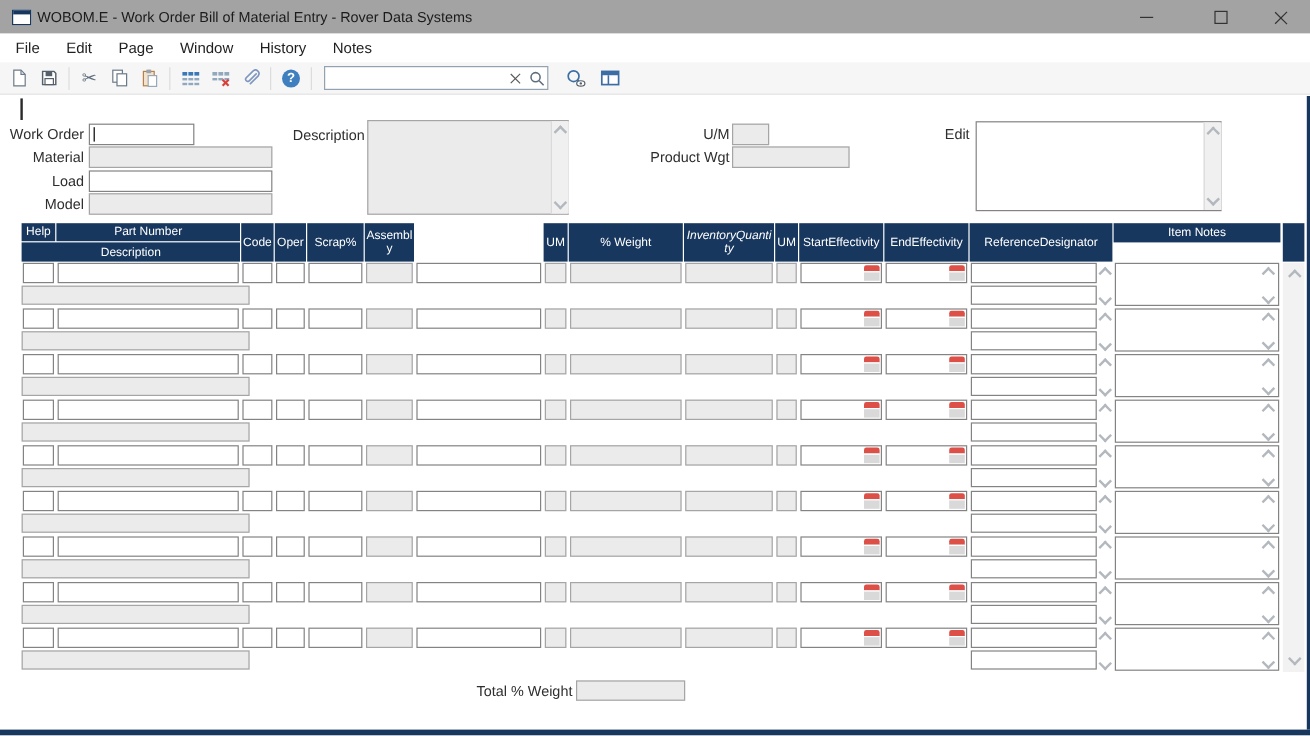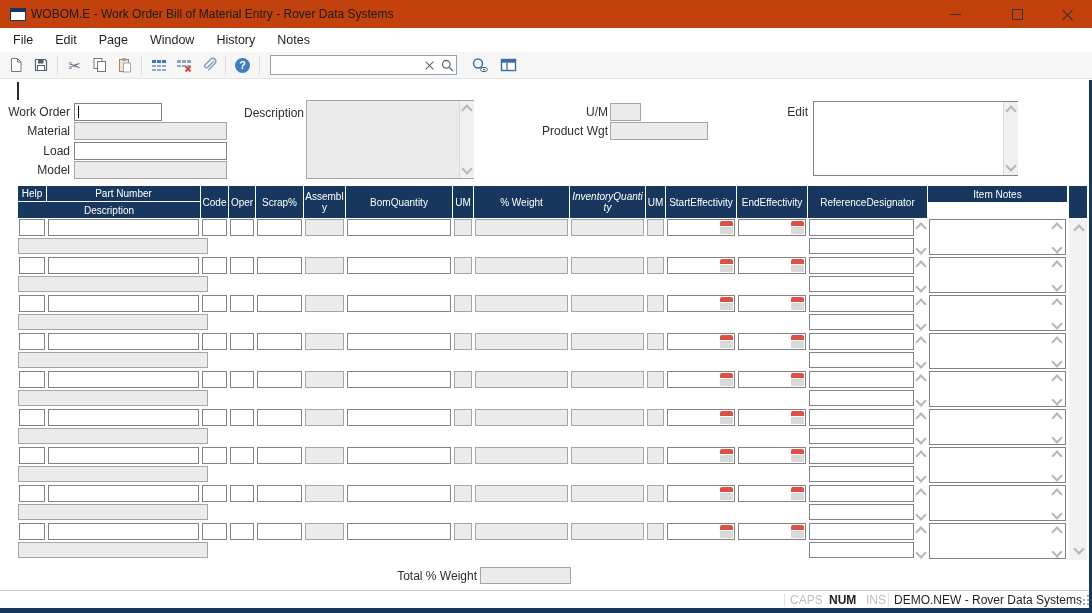--- a/index.html
+++ b/index.html
@@ -1,21 +1,21 @@
 <!DOCTYPE html>
 <html style="--navy: #17375E; --cal-red: #DD5048; --help-blue: #3F7FBF;"><head>
 <meta charset="utf-8">
 <style>
   html,body{margin:0;padding:0;background:#d7d7d7;}
   #app{position:relative;width:1092px;height:613px;background:#fff;overflow:hidden;
        font-family:"Liberation Sans",sans-serif;outline:1px solid #b9b9b9;}
   .abs{position:absolute;}
 
   
-  #titlebar{position:absolute;left:0;top:0;width:1092px;height:28px;background:#c2410c;text-align:right;}
+  #titlebar{position:absolute;left:0;top:0;width:1092px;height:28px;background:#a3a3a3;text-align:right;}
   #app-icon{position:absolute;left:10px;top:8px;width:14px;height:11px;border:1px solid #17375E;background:#fff;}
   #app-icon::before{content:"";position:absolute;left:0;top:0;width:100%;height:3px;background:#17375E;}
   #title-text{position:absolute;left:31px;top:7px;font-size:12px;color:#1b1b1b;white-space:nowrap;}
   .wbtn{position:absolute;top:0;width:38px;height:28px;display:flex;align-items:center;justify-content:center;background:none;border:none;padding:0;cursor:pointer;}
   #btn-min{left:936px;} #btn-max{left:998px;} #btn-close{left:1048px;}
   .glyph-min{width:11px;height:1px;background:#333;display:block;}
   .glyph-max{width:9px;height:9px;border:1px solid #333;display:block;}
   .glyph-close{position:relative;width:11px;height:11px;display:block;}
   .glyph-close::before,.glyph-close::after{content:"";position:absolute;left:5px;top:-1px;width:1.4px;height:14px;background:#333;}
   .glyph-close::before{transform:rotate(45deg);} .glyph-close::after{transform:rotate(-45deg);}
@@ -234,21 +234,20 @@
   </div>
 
   <div id="grid-header">
     <div class="th" style="left:0;top:0;width:28px;height:15px;">Help</div>
     <div class="th" style="left:29px;top:0;width:153px;height:15px;">Part Number</div>
     <div class="th" style="left:0;top:16px;width:182px;height:16px;">Description</div>
     <div class="th" style="left:183px;top:0;width:27px;height:32px;">Code</div>
     <div class="th" style="left:211px;top:0;width:26px;height:32px;">Oper</div>
     <div class="th" style="left:238px;top:0;width:47px;height:32px;">Scrap%</div>
     <div class="th" style="left:286px;top:0;width:41px;height:32px;">Assembly</div>
-    <div class="th" style="left:328px;top:0;width:106px;height:32px;">BomQuantity</div>
     <div class="th" style="left:435px;top:0;width:20px;height:32px;">UM</div>
     <div class="th" style="left:456px;top:0;width:95px;height:32px;">% Weight</div>
     <div class="th" style="left:552px;top:0;width:75px;height:32px;font-style:italic;">InventoryQuantity</div>
     <div class="th" style="left:628px;top:0;width:19px;height:32px;">UM</div>
     <div class="th" style="left:648px;top:0;width:70px;height:32px;">StartEffectivity</div>
     <div class="th" style="left:719px;top:0;width:70px;height:32px;">EndEffectivity</div>
     <div class="th" style="left:790px;top:0;width:119px;height:32px;">ReferenceDesignator</div>
     <div class="th" style="left:910px;top:0;width:139px;height:16px;">Item Notes</div>
     <div class="th" style="left:1051px;top:0;width:18px;height:32px;"></div>
   </div>
@@ -563,32 +562,16 @@
     </div>
 
   <div id="grid-scrollbar">
     <span class="chv" style="left:6px;top:7px;"></span>
     <span class="chv dn" style="left:6px;bottom:7px;"></span>
   </div>
 
   <div class="flabel" style="left:331px;top:569px;width:146px;">Total % Weight</div>
   <input class="tb dis" style="left: 480px; top: 567px; width: 91px; height: 17px;" value="">
 
-  <div id="statusbar">
-    <span class="st-sep" style="left:784px;"></span>
-    <span class="abs st-dim" style="left:790px;top:2px;">CAPS</span>
-    <span class="abs st-on" style="left:829px;top:2px;">NUM</span>
-    <span class="abs st-dim" style="left:866px;top:2px;">INS</span>
-    <span class="st-sep" style="left:888px;"></span>
-    <span class="abs" style="left:894px;top:2px;color:#1f1f1f;">DEMO.NEW - Rover Data Systems</span>
-    <span id="grip">
-      <i style="left:9px;top:9px;"></i>
-        <i style="left:5px;top:9px;"></i>
-        <i style="left:1px;top:9px;"></i>
-      <i style="left:9px;top:5px;"></i>
-        <i style="left:5px;top:5px;"></i>
-      <i style="left:9px;top:1px;"></i>
-    </span>
-  </div>
 
   <div id="bottom-strip"></div>
   <div id="right-strip"></div>
 </div>
 
 </body></html>

